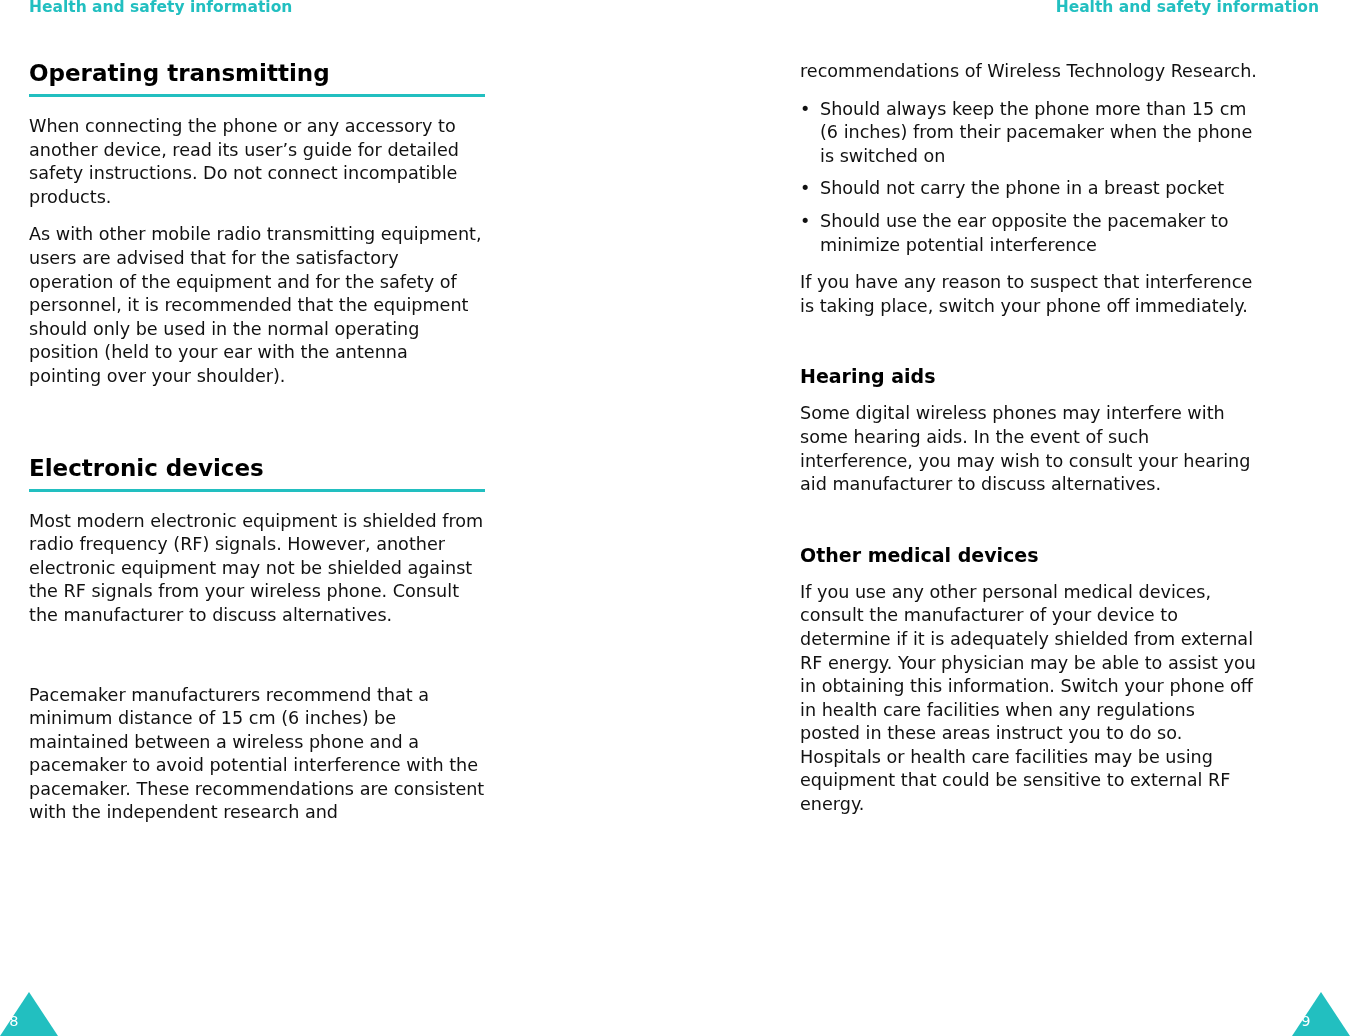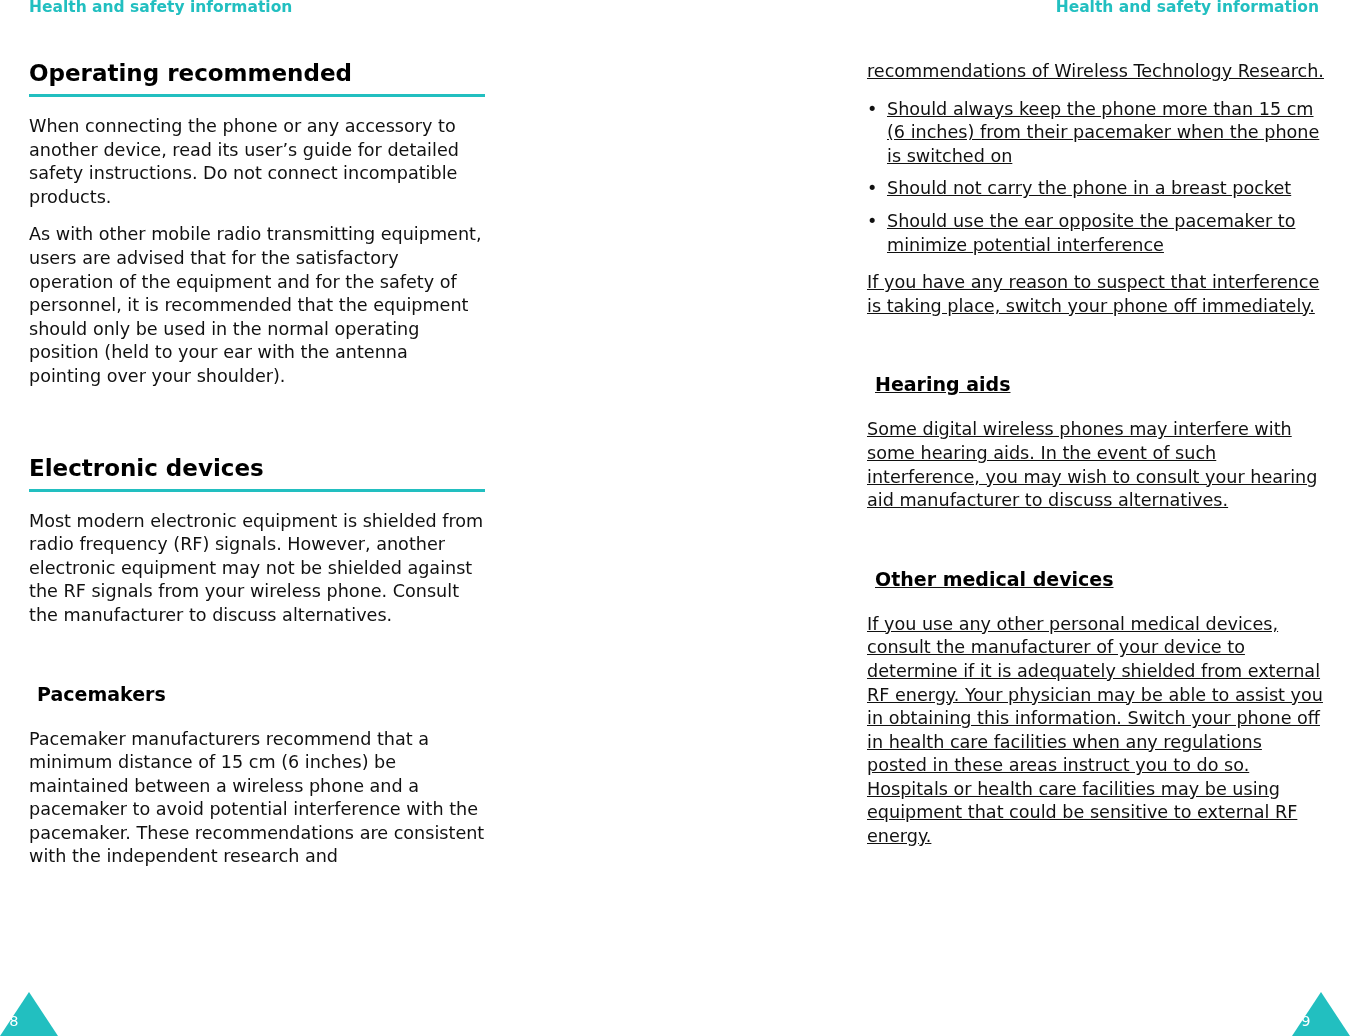--- a/index.html
+++ b/index.html
@@ -3,54 +3,53 @@
   <meta charset="utf-8">
   <style>
     html, body { margin: 0; padding: 0; background: #ffffff; }
     body { width: 1350px; height: 1036px; position: relative; overflow: hidden;
            font-family: "DejaVu Sans", "Liberation Sans", sans-serif; color: #111; }
     .running-head { position: absolute; top: -2px; font-size: 15.5px; font-weight: bold; color: #22bfc0; }
     .rh-left { left: 29px; }
     .rh-right { right: 31px; }
     .col { position: absolute; top: 56px; }
     .col-left { left: 29px; width: 456px; }
-    .col-right { left: 867px; width: 460px; top: 60px; text-decoration: underline; }
+    .col-right { left: 800px; width: 460px; top: 60px; }
     h1.sec { font-size: 23px; font-weight: bold; margin: 0; padding-bottom: 4px;
              border-bottom: 3px solid #22bfc0; line-height: 34px; color: #000; }
-    h2.sub { font-size: 19px; font-weight: bold; margin: 8px; line-height: 28px; color: #000; }
+    h2.sub { font-size: 19px; font-weight: bold; margin: 0; line-height: 28px; color: #000; }
     p { font-size: 17.6px; line-height: 23.6px; margin: 0 0 14px 0; }
     .gap-big { height: 48px; }
     .gap-mid { height: 30px; }
     ul.bullets { list-style: none; margin: 0 0 14px 0; padding: 0; }
     ul.bullets li { position: relative; padding-left: 20px; font-size: 17.6px; line-height: 23.6px; margin-bottom: 9px; }
     ul.bullets li .dot { position: absolute; left: 0; top: 0; }
     .pn-tri { position: absolute; bottom: 0; width: 0; height: 0;
               border-left: 29px solid transparent; border-right: 29px solid transparent;
               border-bottom: 44px solid #22bfc0; }
     .pn-num { position: absolute; bottom: 7px; width: 58px; text-align: left; color: #fff; font-size: 14.5px; }
     .pn-left .pn-tri, .pn-left .pn-num { left: 0px; }
     .pn-right .pn-tri, .pn-right .pn-num { left: 1292px; }
   </style>
 </head>
 <body>
 
 <div class="running-head rh-left">Health and safety information</div>
 <div class="running-head rh-right">Health and safety information</div>
 
 <div class="col col-left">
-  <h1 class="sec">Operating recommended</h1>
+  <h1 class="sec">Operating transmitting</h1>
   <div style="height:18px"></div>
   <p>When connecting the phone or any accessory to another device, read its user’s guide for detailed safety instructions. Do not connect incompatible products.</p>
   <p>As with other mobile radio transmitting equipment, users are advised that for the satisfactory operation of the equipment and for the safety of personnel, it is recommended that the equipment should only be used in the normal operating position (held to your ear with the antenna pointing over your shoulder).</p>
   <div class="gap-big"></div>
   <h1 class="sec">Electronic devices</h1>
   <div style="height:18px"></div>
   <p>Most modern electronic equipment is shielded from radio frequency (RF) signals. However, another electronic equipment may not be shielded against the RF signals from your wireless phone. Consult the manufacturer to discuss alternatives.</p>
   <div class="gap-mid"></div>
-  <h2 class="sub">Pacemakers</h2>
   <div style="height:12px"></div>
   <p>Pacemaker manufacturers recommend that a minimum distance of 15 cm (6 inches) be maintained between a wireless phone and a pacemaker to avoid potential interference with the pacemaker. These recommendations are consistent with the independent research and</p>
 </div>
 
 <div class="col col-right">
   <p>recommendations of Wireless Technology Research.</p>
   <ul class="bullets">
     <li><span class="dot">•</span><span>Should always keep the phone more than 15 cm (6 inches) from their pacemaker when the phone is switched on</span></li>
     <li><span class="dot">•</span><span>Should not carry the phone in a breast pocket</span></li>
     <li><span class="dot">•</span><span>Should use the ear opposite the pacemaker to minimize potential interference</span></li>

